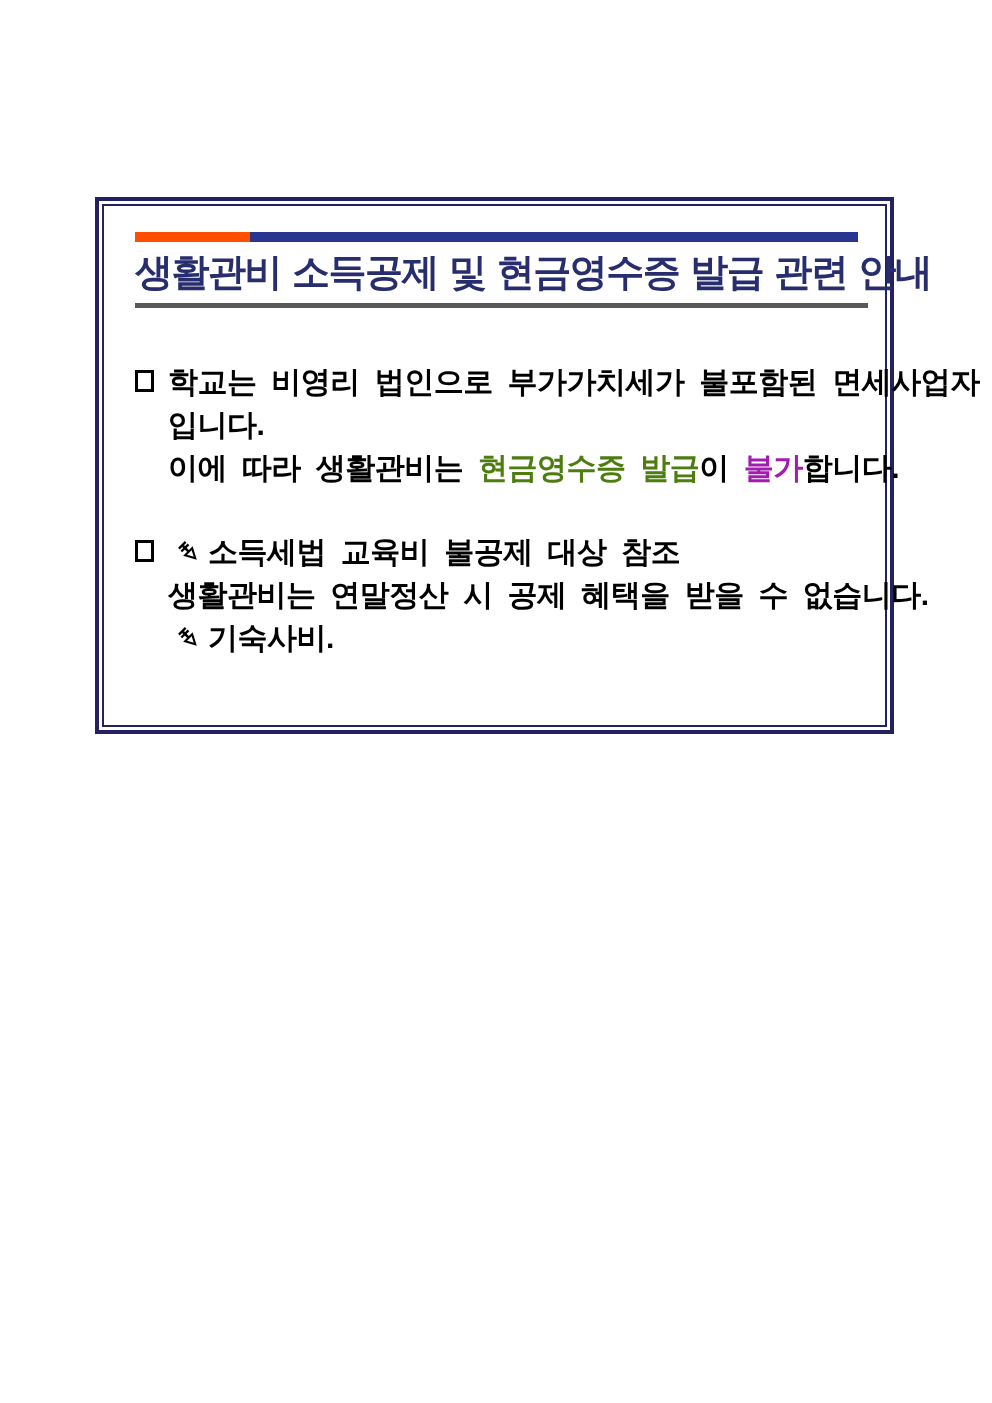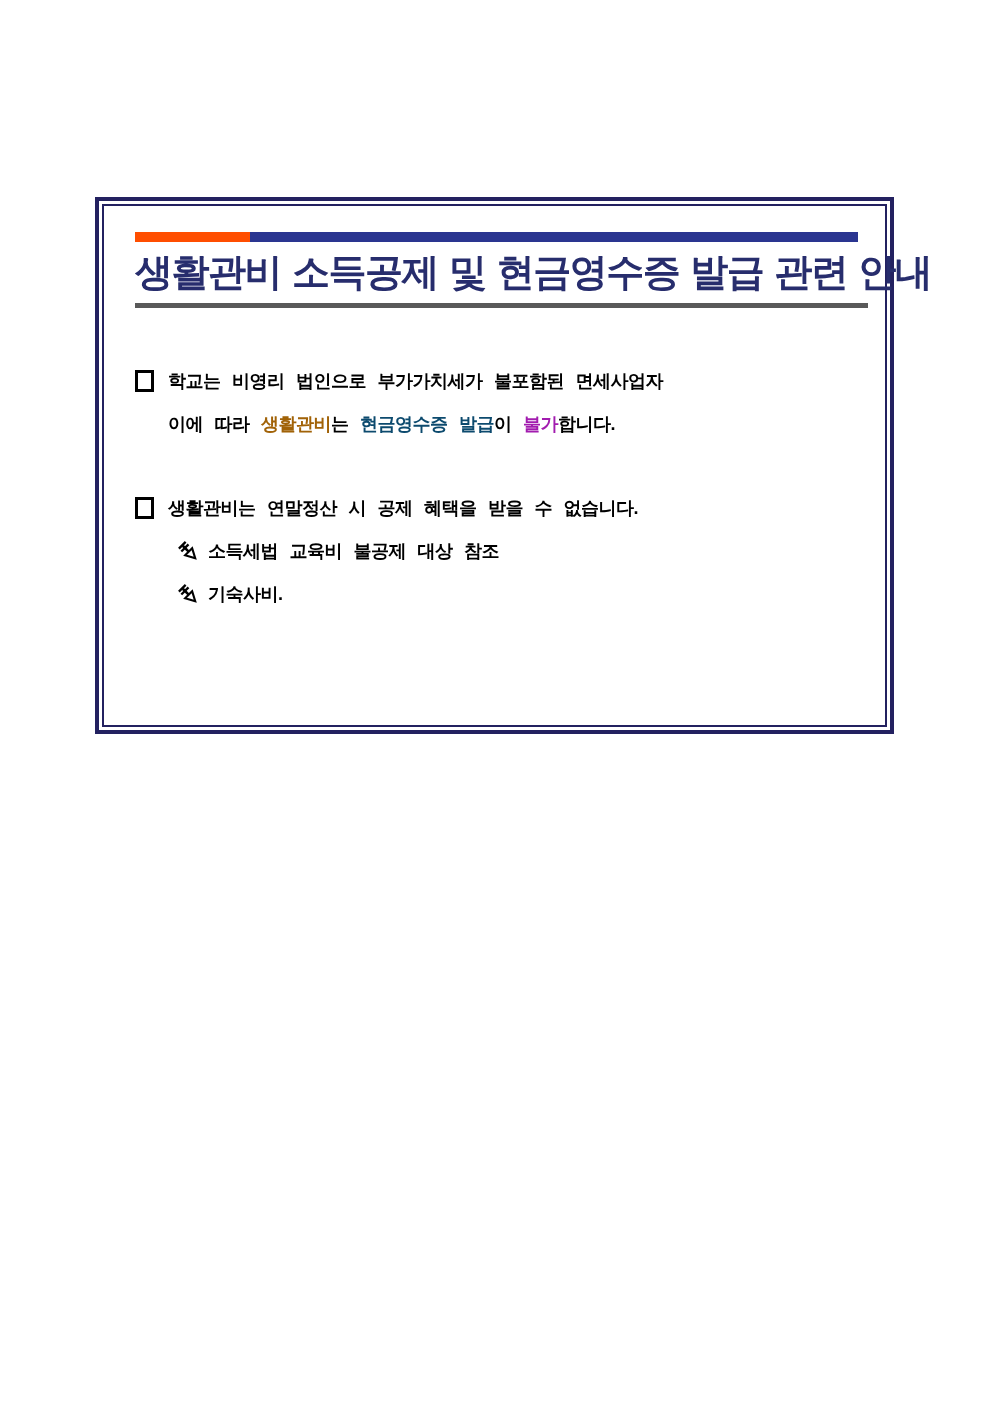--- a/index.html
+++ b/index.html
@@ -17,31 +17,31 @@
   .bar-orange{width:115px;height:10px;background:#FF4E00;}
   .bar-blue{width:608px;height:10px;background:#2A3590;}
   .title{
     margin:6px 0 0 0;font-size:38px;line-height:48px;font-weight:800;
     color:#272D6D;letter-spacing:-1.5px;word-spacing:2px;white-space:nowrap;
   }
   .divider{margin-top:7px;height:5px;background:#595959;width:733px;}
   .para{position:relative;margin-top:52px;}
   .para-2{margin-top:41px;}
   .line{
-    font-size:18px;line-height:43px;font-weight:700;color:#000000;
+    font-size:30px;line-height:43px;font-weight:700;color:#000000;
     letter-spacing:-0.5px;word-spacing:7px;white-space:nowrap;padding-left:33px;
   }
   .sub-line{padding-left:73px;position:relative;}
   .marker{
     position:absolute;left:0;top:10px;width:13px;height:16px;
     border:3px solid #000000;background:#ffffff;
   }
   .arrow-icon{position:absolute;left:42px;top:8px;width:23px;height:27px;}
-  .c-green{color:#a16207;}
-  .c-red{color:#0c4a6e;text-align:right;}
+  .c-green{color:#000000;}
+  .c-red{color:#4d7c0f;text-align:right;}
   .c-red2{color:#a21caf;}
 </style>
 </head>
 <body>
 
 <div class="notice-box">
   <div class="box-inner">
     <div class="content">
 
       <div class="accent-bars">
@@ -49,36 +49,37 @@
         <span class="bar-blue"></span>
       </div>
 
       <h1 class="title">생활관비 소득공제 및 현금영수증 발급 관련 안내</h1>
 
       <div class="divider"></div>
 
       <div class="para">
         <span class="marker"></span>
         <div class="line">학교는 비영리 법인으로 부가가치세가 불포함된 면세사업자</div>
+        <div class="line">입니다.</div>
         <div class="line"><span>이에 따라 </span><span class="c-green">생활관비</span><span>는 </span><span class="c-red">현금영수증 발급</span><span>이 </span><span class="c-red2">불가</span><span>합니다.</span></div>
       </div>
 
       <div class="para para-2">
         <span class="marker"></span>
-        <div class="line">생활관비는 연말정산 시 공제 혜택을 받을 수 없습니다.</div>
-
         <div class="line sub-line">
           <svg class="arrow-icon" viewBox="0 0 24 24">
             <path d="M2 9 L9 2" stroke="#000" stroke-width="2.4" fill="none"></path>
             <path d="M4.5 12 L12 4.5" stroke="#000" stroke-width="2.4" fill="none"></path>
             <path d="M6 6 L13.5 13.5" stroke="#000" stroke-width="2.6" fill="none"></path>
             <polygon points="19,19 8.5,15.8 15.8,8.5" fill="#ffffff" stroke="#000" stroke-width="2.2" stroke-linejoin="miter"></polygon>
           </svg>
           <span>소득세법 교육비 불공제 대상 참조</span>
         </div>
+
+        <div class="line">생활관비는 연말정산 시 공제 혜택을 받을 수 없습니다.</div>
 
         <div class="line sub-line">
           <svg class="arrow-icon" viewBox="0 0 24 24">
             <path d="M2 9 L9 2" stroke="#000" stroke-width="2.4" fill="none"></path>
             <path d="M4.5 12 L12 4.5" stroke="#000" stroke-width="2.4" fill="none"></path>
             <path d="M6 6 L13.5 13.5" stroke="#000" stroke-width="2.6" fill="none"></path>
             <polygon points="19,19 8.5,15.8 15.8,8.5" fill="#ffffff" stroke="#000" stroke-width="2.2" stroke-linejoin="miter"></polygon>
           </svg>
         </div>
 

